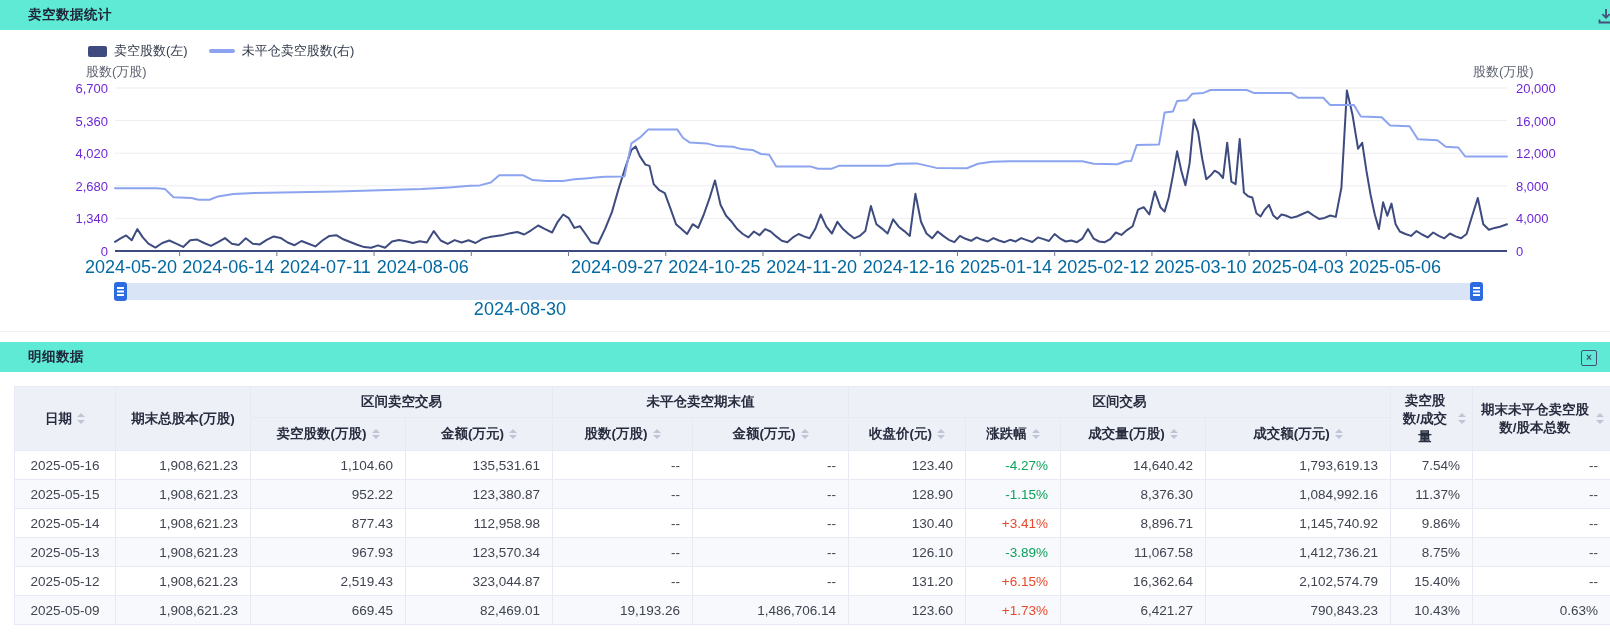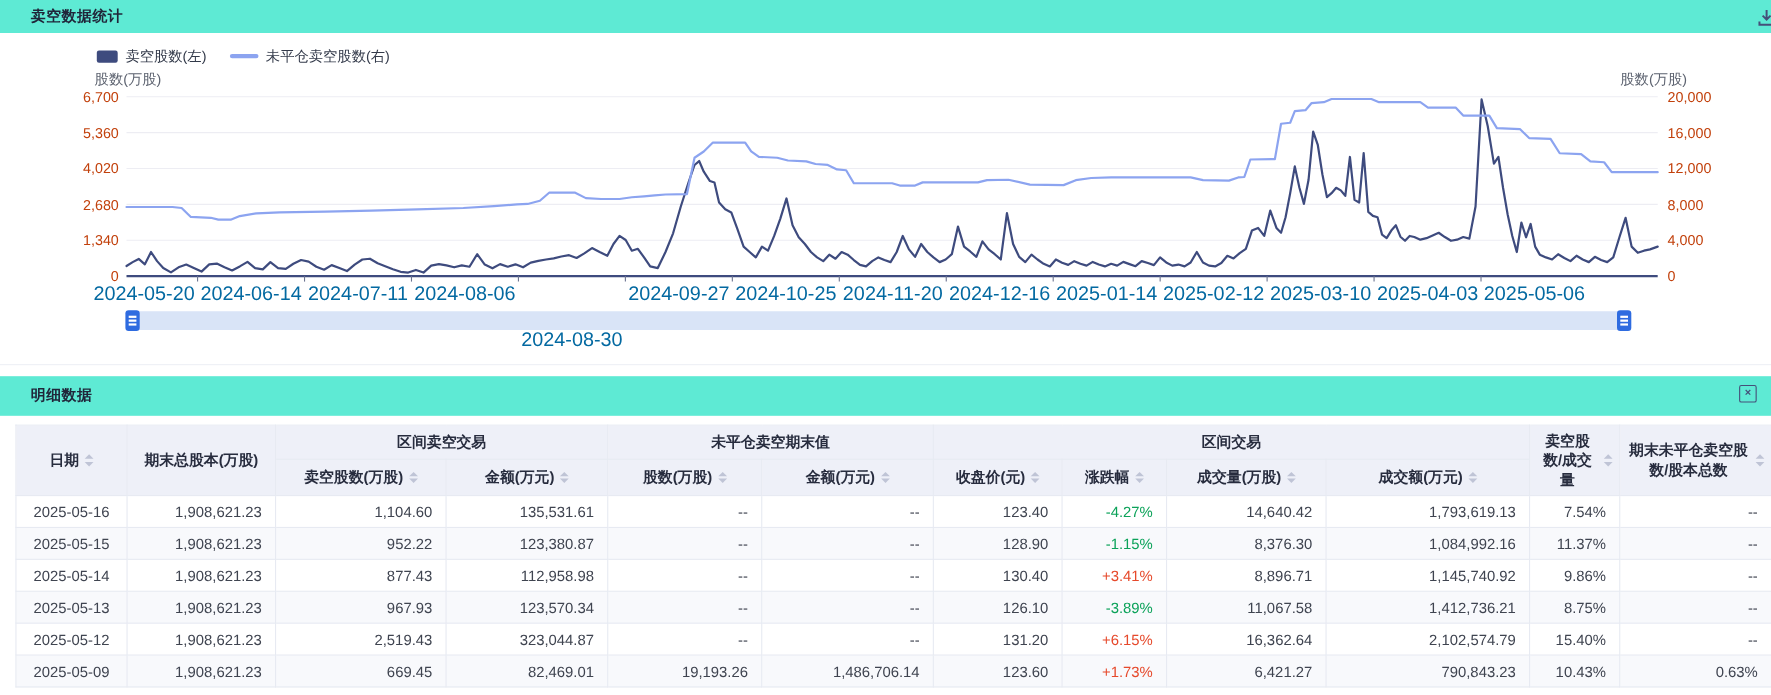--- a/index.html
+++ b/index.html
@@ -2,39 +2,39 @@
 <html><head>
 <meta charset="utf-8">
 <style>
   html,body{margin:0;padding:0;overflow:hidden;}
   body{width:1610px;height:632px;position:relative;background:#ffffff;
        font-family:"Liberation Sans","DejaVu Sans",sans-serif;}
 
   
   .bar{position:absolute;left:0;width:1610px;background:#5eead4;}
   #bar1{top:0;height:30px;}
-  #bar2{top:342px;height:36px;}
+  #bar2{top:342px;height:30px;}
   .bar-title{position:absolute;left:28px;top:50%;transform:translateY(-50%);
              font-size:13.5px;font-weight:700;color:#20263a;letter-spacing:.5px;}
   .dl-icon{position:absolute;right:-5px;top:7px;width:18px;height:18px;color:#454f79;}
   .xl-icon{position:absolute;right:13px;top:8px;width:14px;height:14px;border:1.6px solid #454f79;
            border-radius:2px;color:#454f79;font-size:10px;font-weight:700;
            display:flex;align-items:center;justify-content:center;line-height:1;}
 
   
   .chart-card{position:absolute;top:30px;left:0;width:1610px;height:301px;background:#fff;
               border-bottom:1px solid #eef0f6;}
   .legend{position:absolute;top:12px;left:88px;display:flex;align-items:center;gap:21px;}
   .legend-item{display:flex;align-items:center;gap:7px;cursor:pointer;}
   .legend-swatch-bar{width:19px;height:11px;border-radius:2px;background:#3e4b7e;}
   .legend-swatch-line{width:26px;height:3.5px;border-radius:2px;background:#8ca4f0;}
   .legend-label{font-size:13px;color:#333a4a;}
   .axis-title{position:absolute;top:33px;font-size:13px;color:#5d6370;}
   #axis-title-left{left:86px;} #axis-title-right{left:1473px;}
-  .ytick{position:absolute;font-size:13px;color:#c2410c;transform:translateY(-50%);}
+  .ytick{position:absolute;font-size:13px;color:#6d28d9;transform:translateY(-50%);}
   .ytick.l{left:28px;width:80px;text-align:right;}
   .ytick.r{left:1516px;text-align:left;}
   .xtick{position:absolute;top:227px;font-size:18px;color:#0369a1;transform:translateX(-50%);white-space:nowrap;}
   #chart-svg{position:absolute;left:0;top:0;width:1610px;height:301px;}
 
   
   .slider-track{position:absolute;left:115px;top:253px;width:1367px;height:17px;
                 background:#d9e4f7;border-radius:2px;}
   .slider-handle{position:absolute;top:-1px;width:13px;height:19px;background:#2e6be0;
                  border-radius:3px;cursor:ew-resize;}

